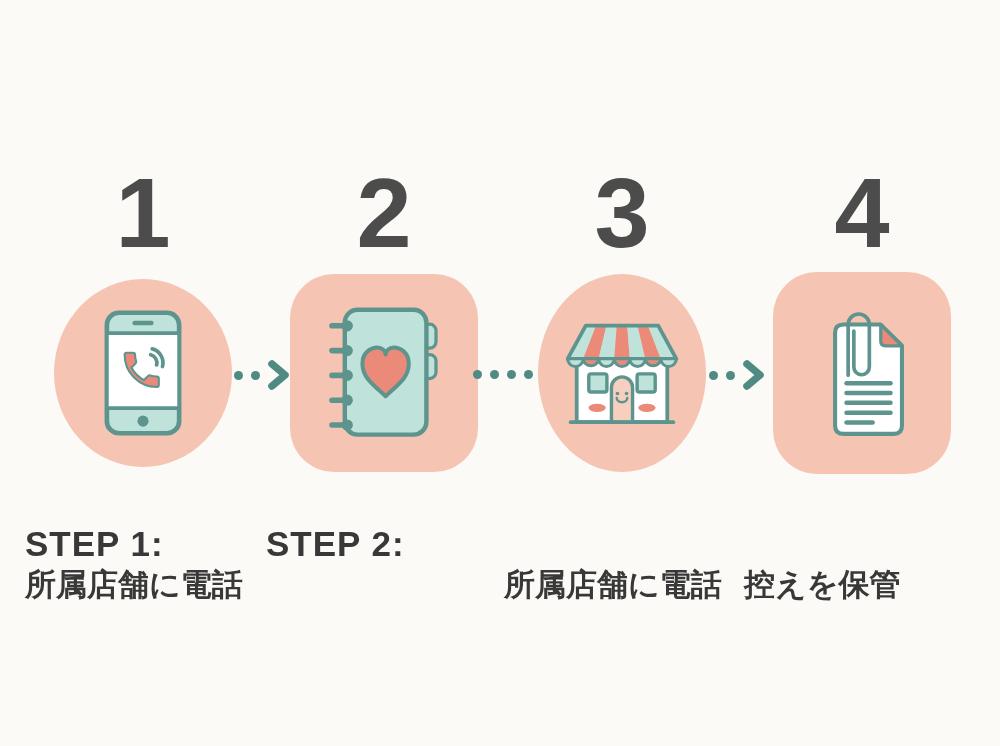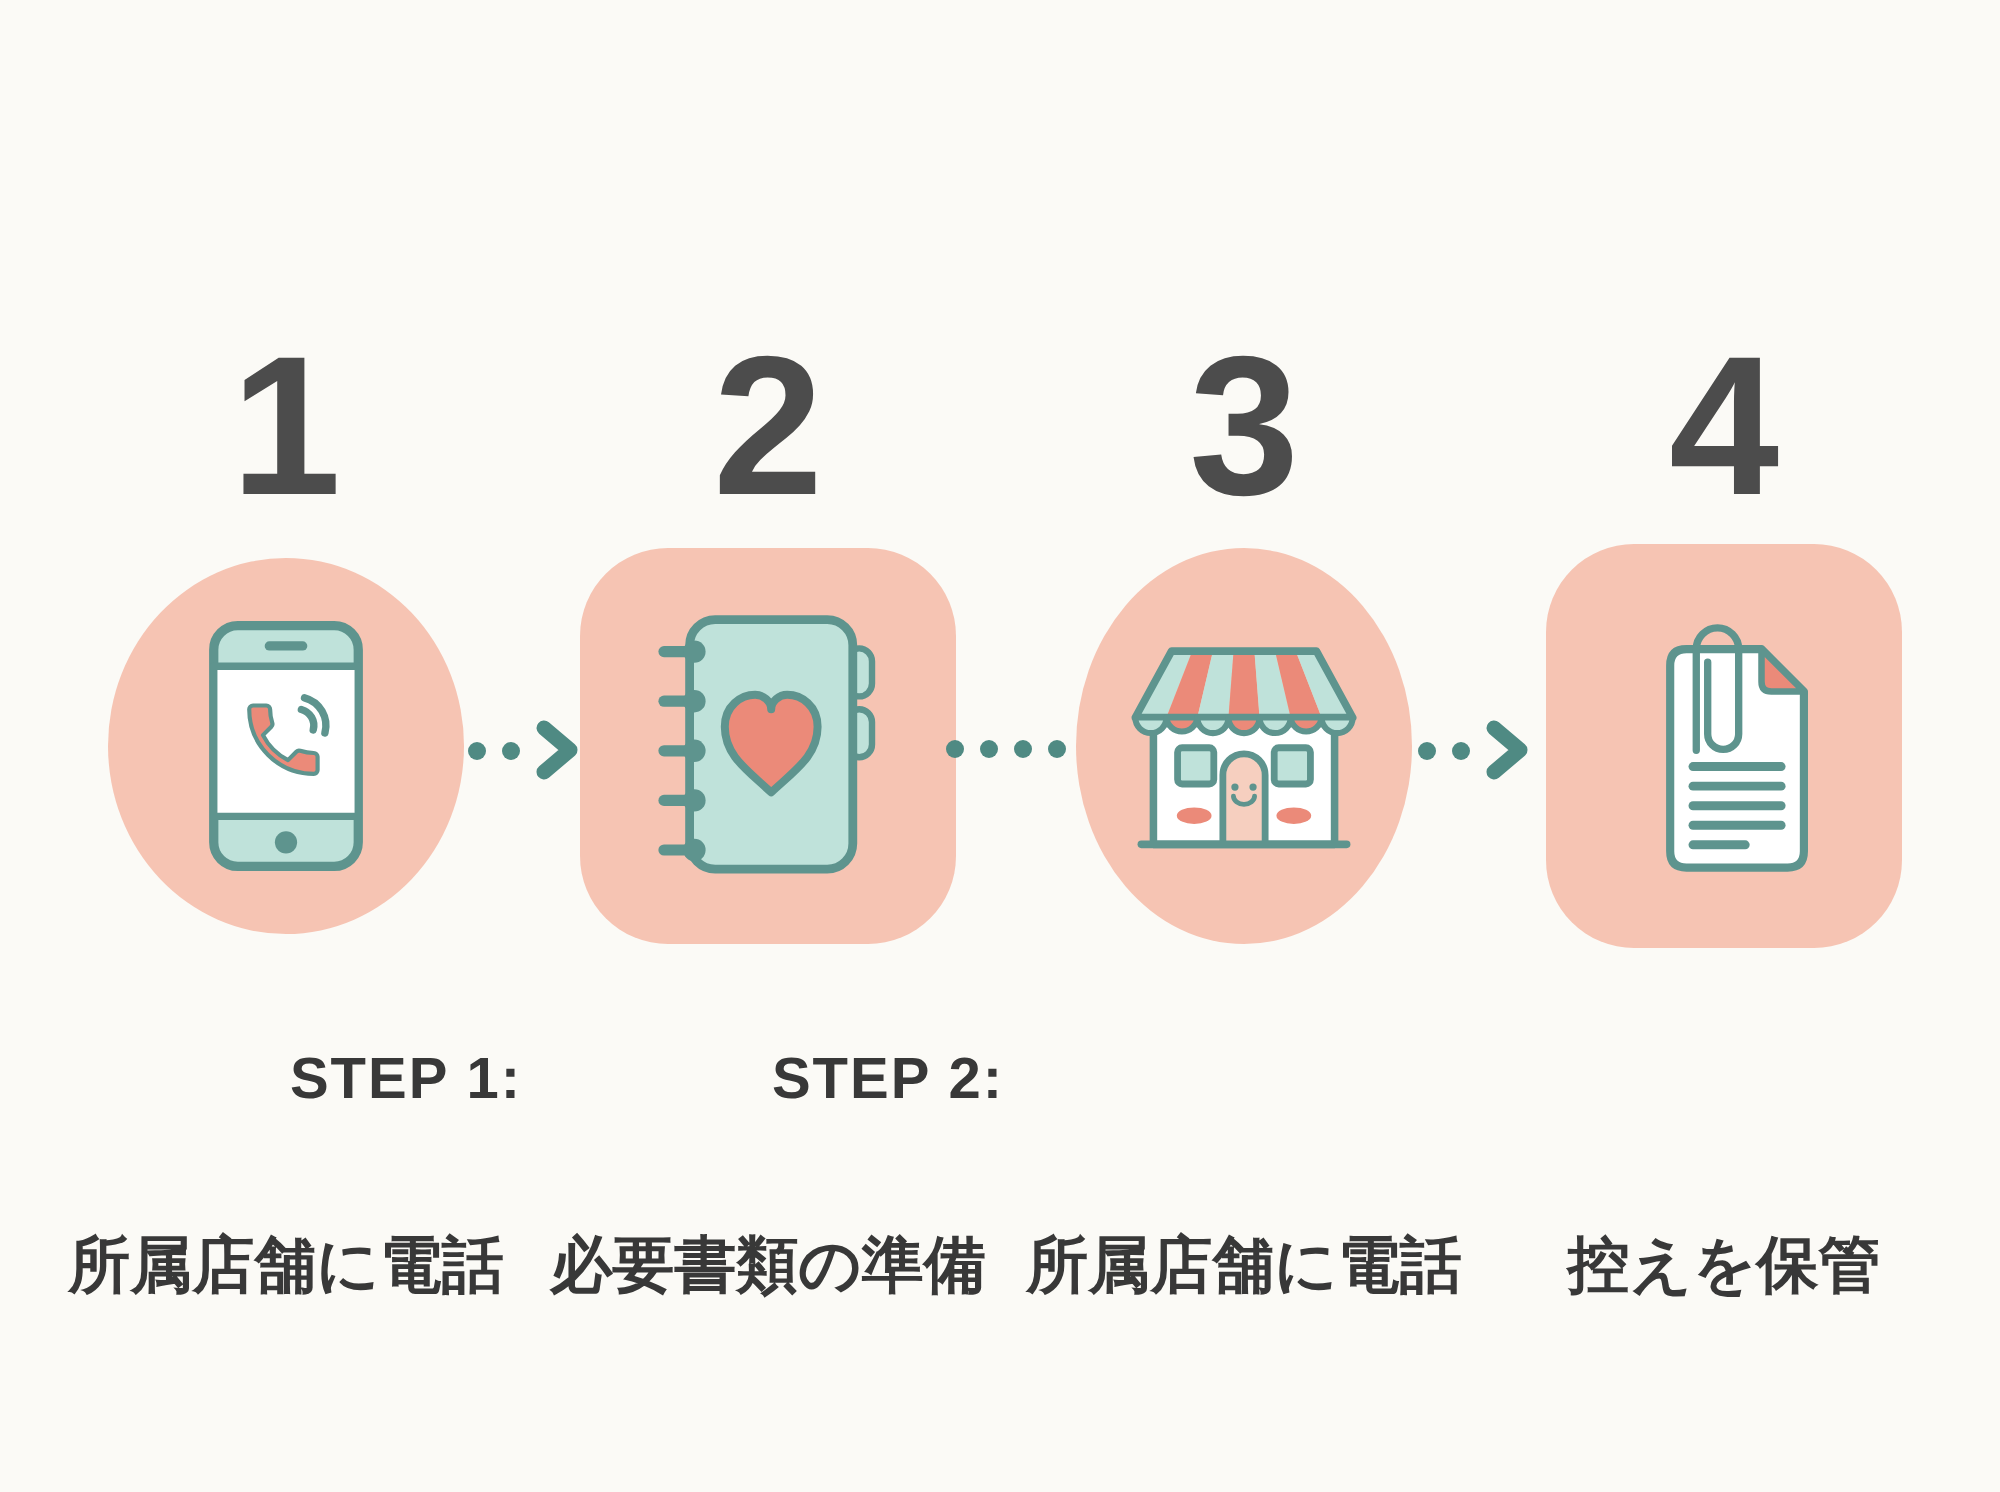--- a/index.html
+++ b/index.html
@@ -17,26 +17,26 @@
   .shape-wrap{
     position:absolute;top:266px;left:0;width:100%;height:214px;
     display:flex;align-items:center;justify-content:center;
   }
   .shape{display:flex;align-items:center;justify-content:center;background:var(--shape-pink,#F6C4B3);}
   .shape.circle1{width:178px;height:188px;border-radius:50%;}
   .shape.square2{width:188px;height:198px;border-radius:44px;}
   .shape.circle3{width:168px;height:198px;border-radius:50%;}
   .shape.square4{width:178px;height:202px;border-radius:44px;}
   .step-label{
-    position:absolute;top:524px;left:0;width:100%;text-align:right;
-    font-size:29px;font-weight:700;letter-spacing:1px;color:var(--text-dark,#383838);
+    position:absolute;top:524px;left:0;width:100%;text-align:left;
+    font-size:35px;font-weight:700;letter-spacing:1px;color:var(--text-dark,#383838);
   }
   .step-desc{
-    position:absolute;top:564px;left:0;width:100%;text-align:center;
-    font-size:31px;font-weight:700;color:var(--text-dark,#383838);margin-top:48px;
+    position:absolute;top:564px;left:0;width:100%;
+    font-size:31px;font-weight:700;color:var(--text-dark,#383838);
   }
   .connector{position:absolute;display:flex;align-items:center;}
   .dot{width:9px;height:9px;border-radius:50%;background:var(--arrow-teal,#4F8A83);}
   .connector .dot{margin-right:8px;}
   .connector .dot:last-child{margin-right:0;}
   
   .sT{stroke:var(--outline-teal,#5E948E);fill:none;stroke-linecap:round;stroke-linejoin:round;}
   .fW{fill:#FFFFFF;}
   .fM{fill:var(--fill-mint,#BFE2DA);}
   .fC{fill:var(--accent-coral,#EB8A79);}
@@ -87,21 +87,20 @@
             <line x1="10" y1="119" x2="32" y2="119" class="sT" stroke-width="7"></line>
               <circle cx="29" cy="119" r="7" class="fT"></circle>
             <line x1="10" y1="150" x2="32" y2="150" class="sT" stroke-width="7"></line>
               <circle cx="29" cy="150" r="7" class="fT"></circle>
           </g>
           <path d="M77 114 C 62 100 48 91 48 73 C 48 60 58 53 67 53 C 72 53 77 57 77 62 C 77 57 82 53 87 53 C 96 53 106 60 106 73 C 106 91 92 100 77 114 Z" class="fC sT" stroke-width="5"></path>
         </svg>
       </div>
     </div>
     <div class="step-label">STEP 2:</div>
-    <div class="step-desc">必要書類の準備</div>
   </div>
 
   <div class="col" style="left:504px">
     <div class="num">3</div>
     <div class="shape-wrap">
       <div class="shape circle3">
         <svg width="136" height="117" viewBox="0 0 180 155">
           <rect x="30" y="62" width="120" height="80" class="fW sT" stroke-width="5"></rect>
           <rect x="46" y="78" width="24" height="24" rx="3" class="fM sT" stroke-width="4.5"></rect>
           <rect x="110" y="78" width="24" height="24" rx="3" class="fM sT" stroke-width="4.5"></rect>

